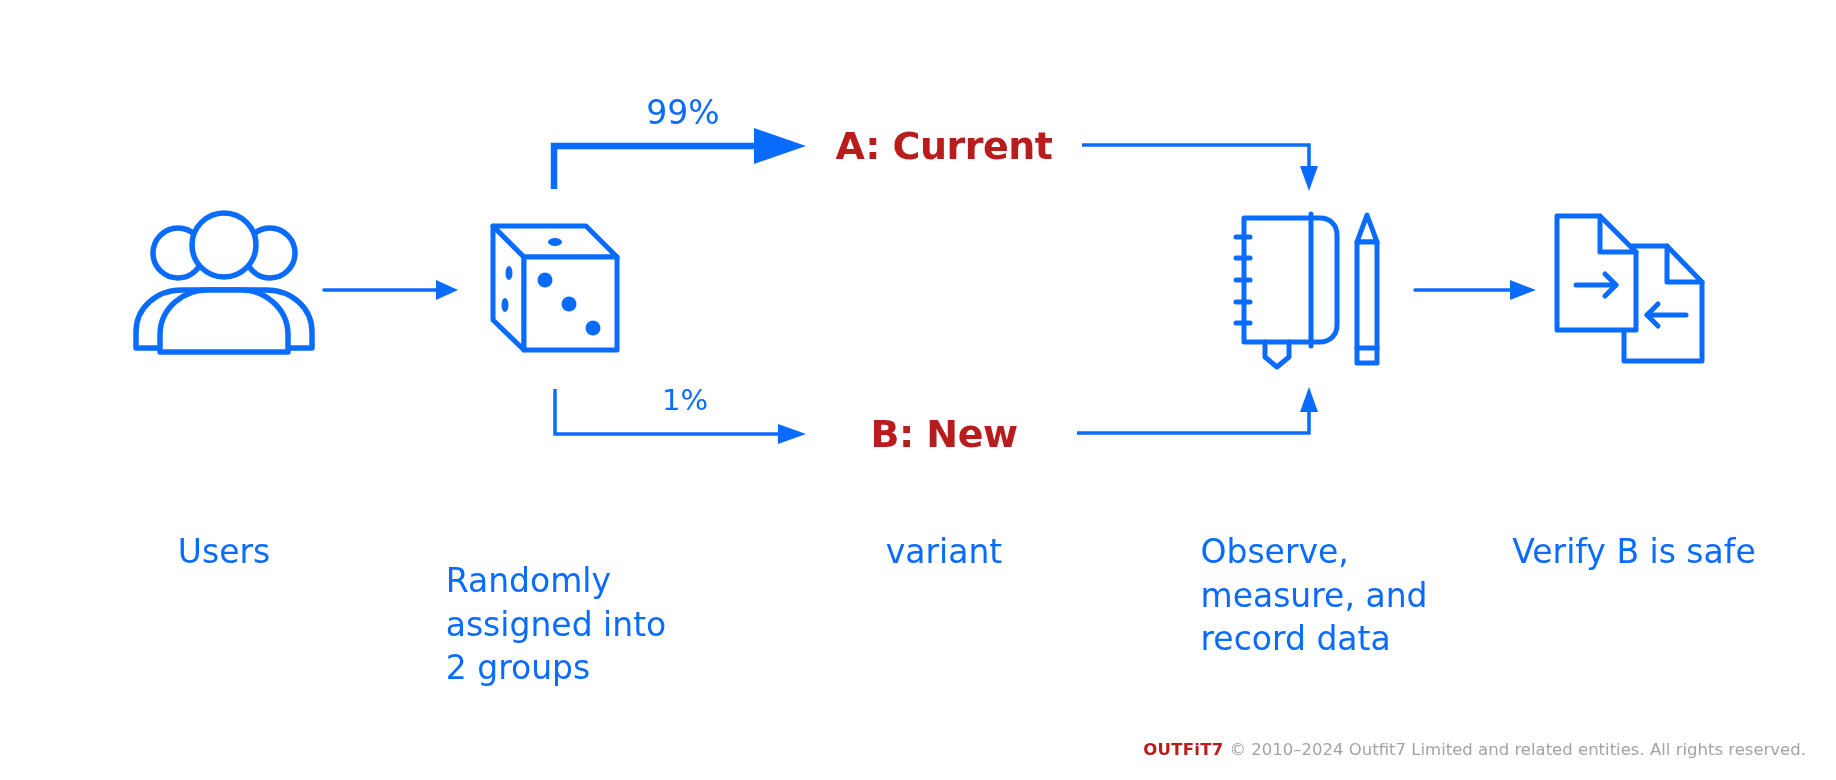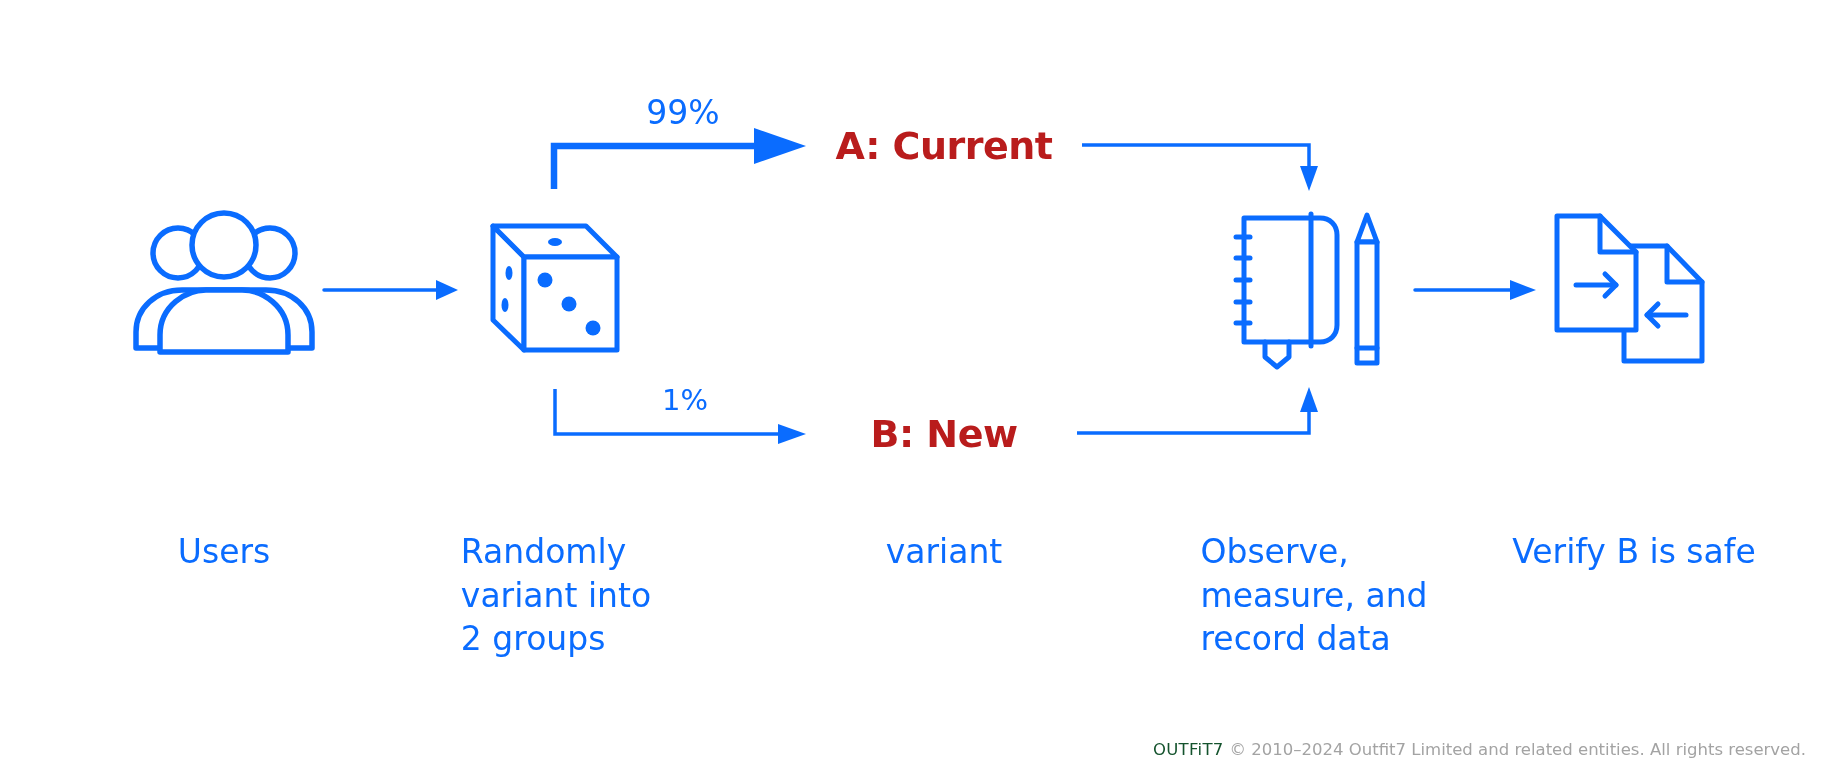--- a/index.html
+++ b/index.html
@@ -60,23 +60,23 @@
   }
   .footer {
     position: absolute;
     right: 30px;
     top: 740px;
     font-size: 16.5px;
     color: #a3a3a3;
     white-space: nowrap;
   }
   .footer .brand {
-    font-weight: normal;
+    font-weight: bold;
     letter-spacing: 0.3px;
-    color: #14532d;
+    color: #b91c1c;
     margin-right: 6px;
     margin-top: 32px;
   }
 </style>
 </head>
 <body>
 
 <svg id="diagram-svg" viewBox="0 0 1836 780" xmlns="http://www.w3.org/2000/svg" fill="none" stroke="#0a6cff" stroke-linecap="round" stroke-linejoin="round">
 
   <g stroke-width="5.5">
@@ -174,23 +174,23 @@
 
 <div class="pct-label bold" style="left:683px; top:112px;">99%</div>
 <div class="pct-label regular" style="left:685px; top:400px;">1%</div>
 
 <div class="variant-label" style="left:944px; top:146px;">A: Current</div>
 <div class="variant-label" style="left:944px; top:434px;">B: New</div>
 
 <div class="step-label" style="left:224px;">
   <span>Users</span>
 </div>
-<div class="step-label" style="left:556px;">
+<div class="step-label" style="left:556px;margin-top:29px;">
   <span>Randomly</span>
-  <span>variant into</span>
+  <span>assigned into</span>
   <span>2 groups</span>
 </div>
 <div class="step-label" style="left:944px;">
   <span>variant</span>
 </div>
 <div class="step-label" style="left:1314px;">
   <span>Observe,</span>
   <span>measure, and</span>
   <span>record data</span>
 </div>

